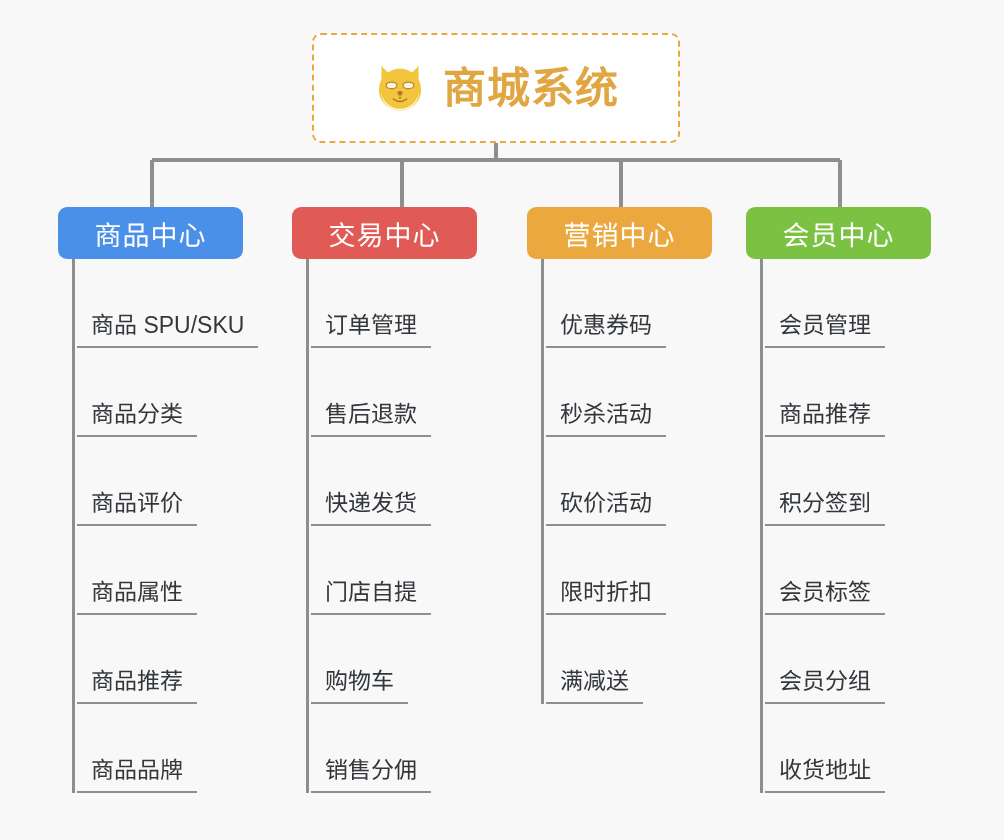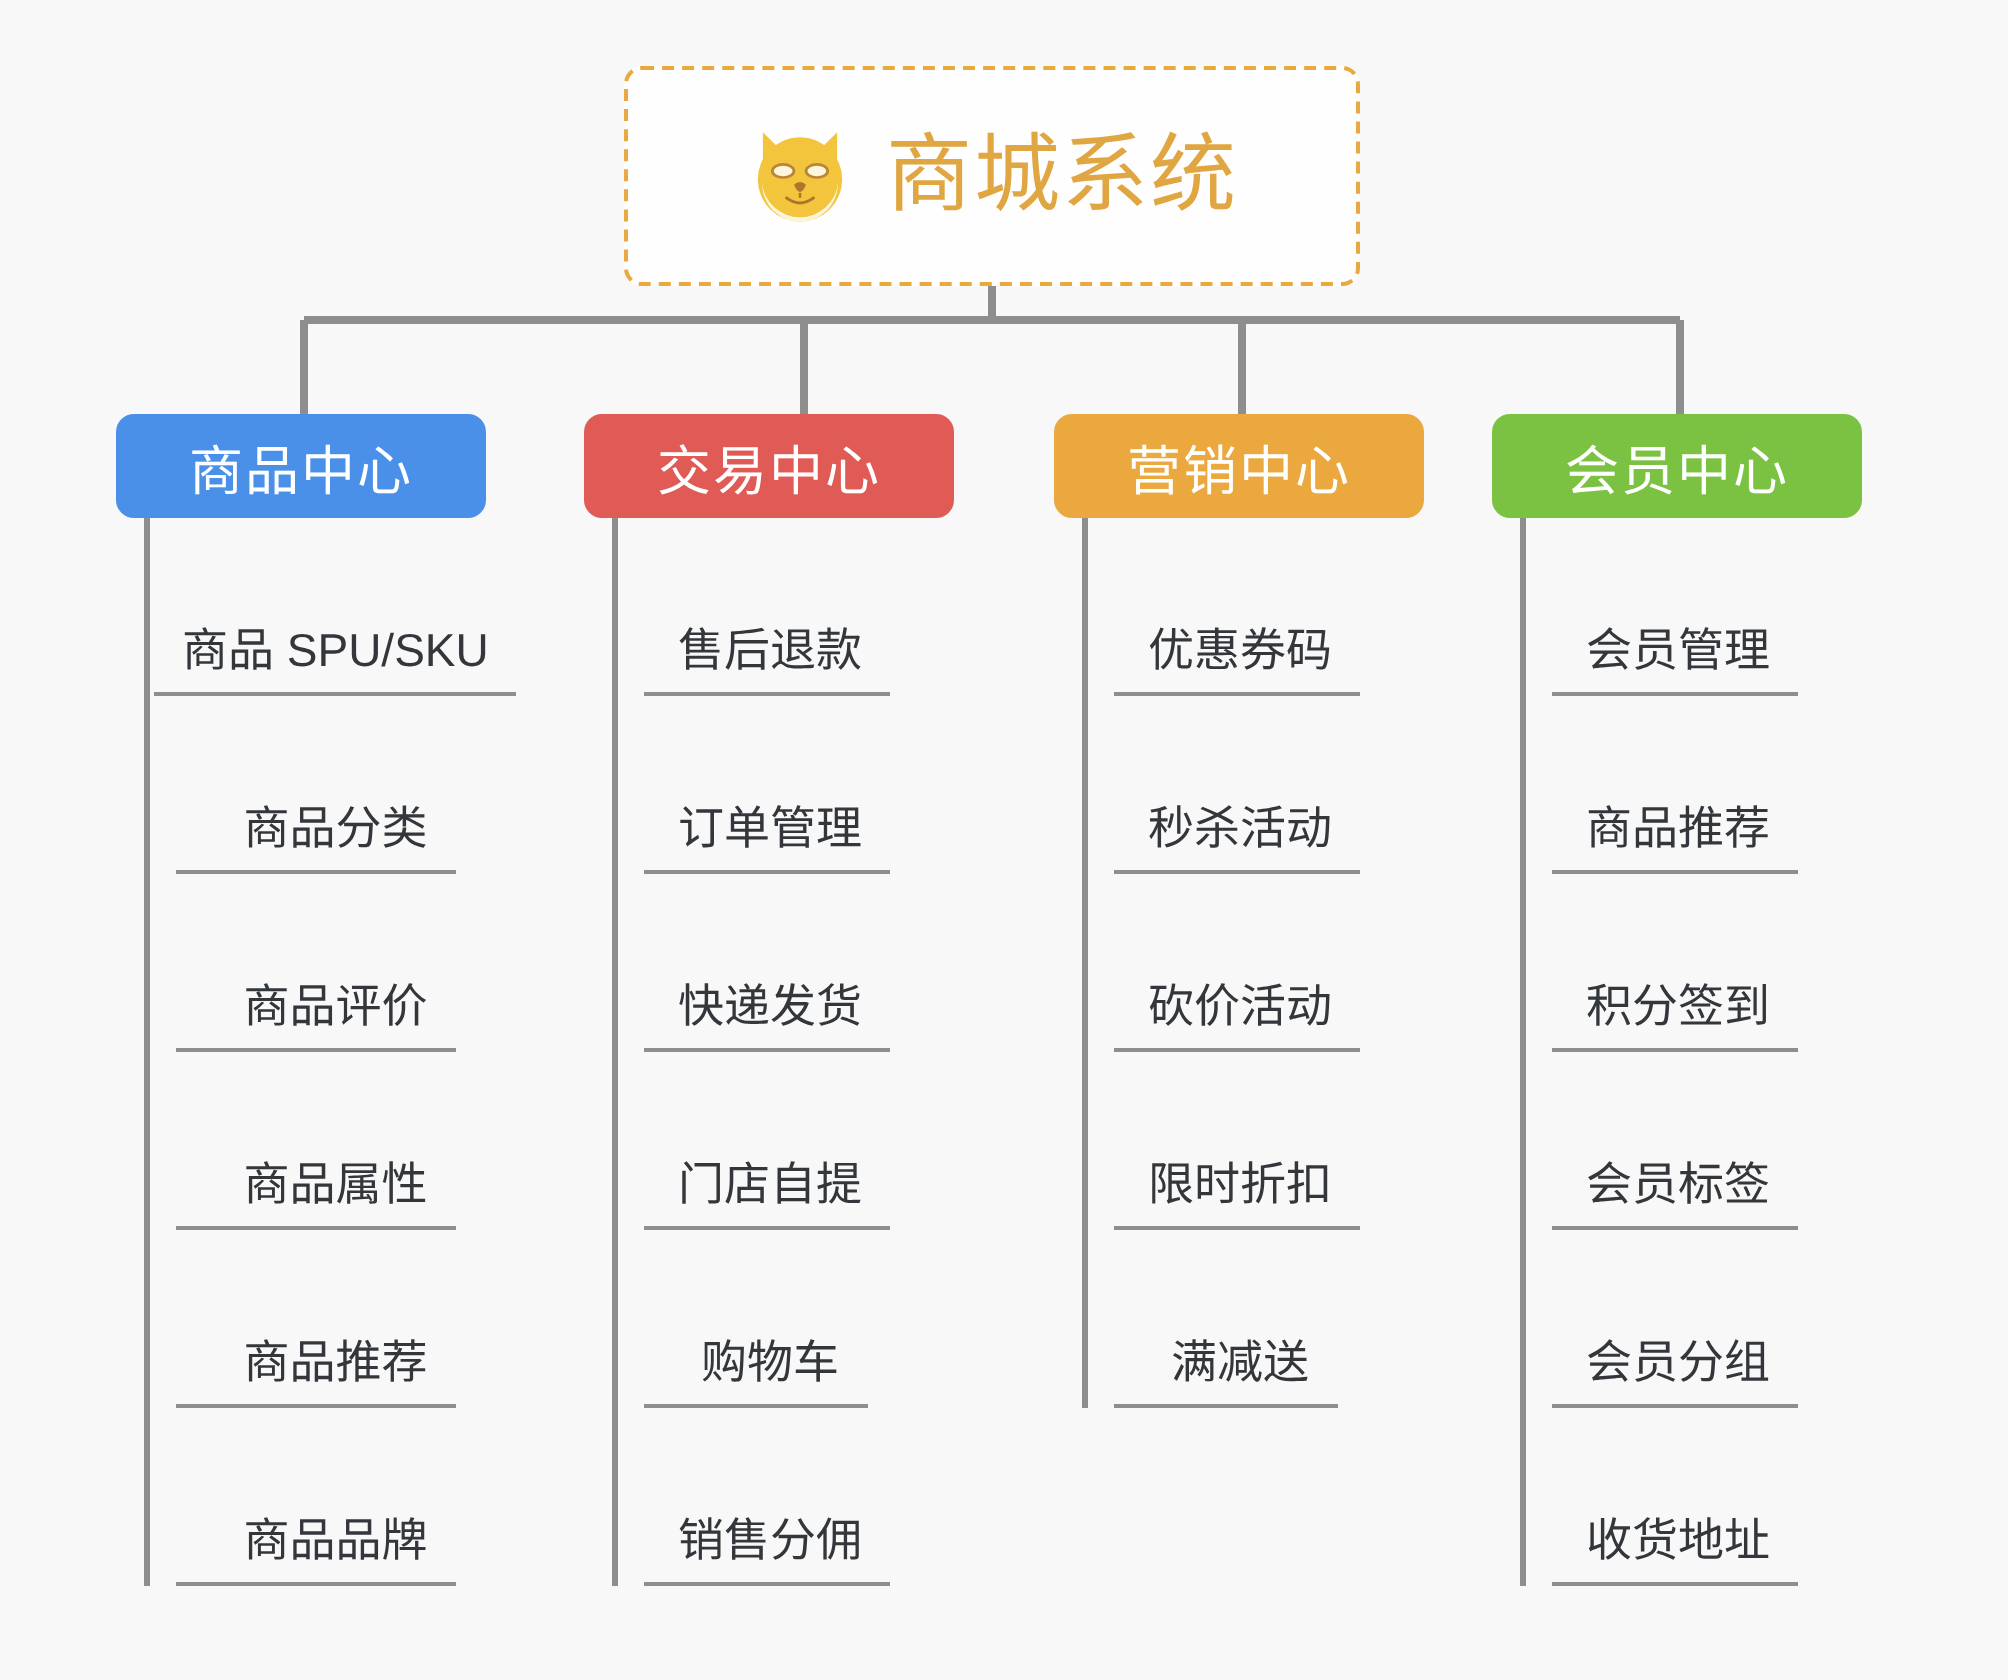--- a/index.html
+++ b/index.html
@@ -42,21 +42,21 @@
     flex: 0 0 auto;
     display: block;
   }
 
   .root-title {
     font-size: 43px;
     line-height: 1;
     color: #e0a642;
     letter-spacing: 1px;
     white-space: nowrap;
-    font-weight: 400;
+    font-weight: 700;
   }
 
   
   .connector-svg {
     position: absolute;
     left: 0;
     top: 0;
     width: 1004px;
     height: 840px;
     pointer-events: none;
@@ -98,21 +98,20 @@
     height: 100%;
     background: #8e8e8e;
   }
 
   .leaf-item {
     position: relative;
     height: 89px;
     display: flex;
     align-items: flex-end;
     padding-left: 18px;
-    justify-content: center;
   }
 
   .leaf-text {
     display: inline-block;
     font-size: 23px;
     line-height: 1.25;
     color: #33373b;
     white-space: nowrap;
     padding: 0 14px 6px 14px;
     border-bottom: 2px solid #8e8e8e;
@@ -188,24 +187,24 @@
       <div class="leaf-item">
           <span class="leaf-text">商品品牌</span>
         </div>
     </div>
   </div>
 
   <div class="branch" style="left:292px;">
     <div class="branch-header" style="background:#e05a56;">交易中心</div>
     <div class="leaf-list">
       <div class="leaf-item">
+          <span class="leaf-text">订单管理</span>
+        </div>
+      <div class="leaf-item">
           <span class="leaf-text">售后退款</span>
-        </div>
-      <div class="leaf-item">
-          <span class="leaf-text">订单管理</span>
         </div>
       <div class="leaf-item">
           <span class="leaf-text">快递发货</span>
         </div>
       <div class="leaf-item">
           <span class="leaf-text">门店自提</span>
         </div>
       <div class="leaf-item">
           <span class="leaf-text">购物车</span>
         </div>

